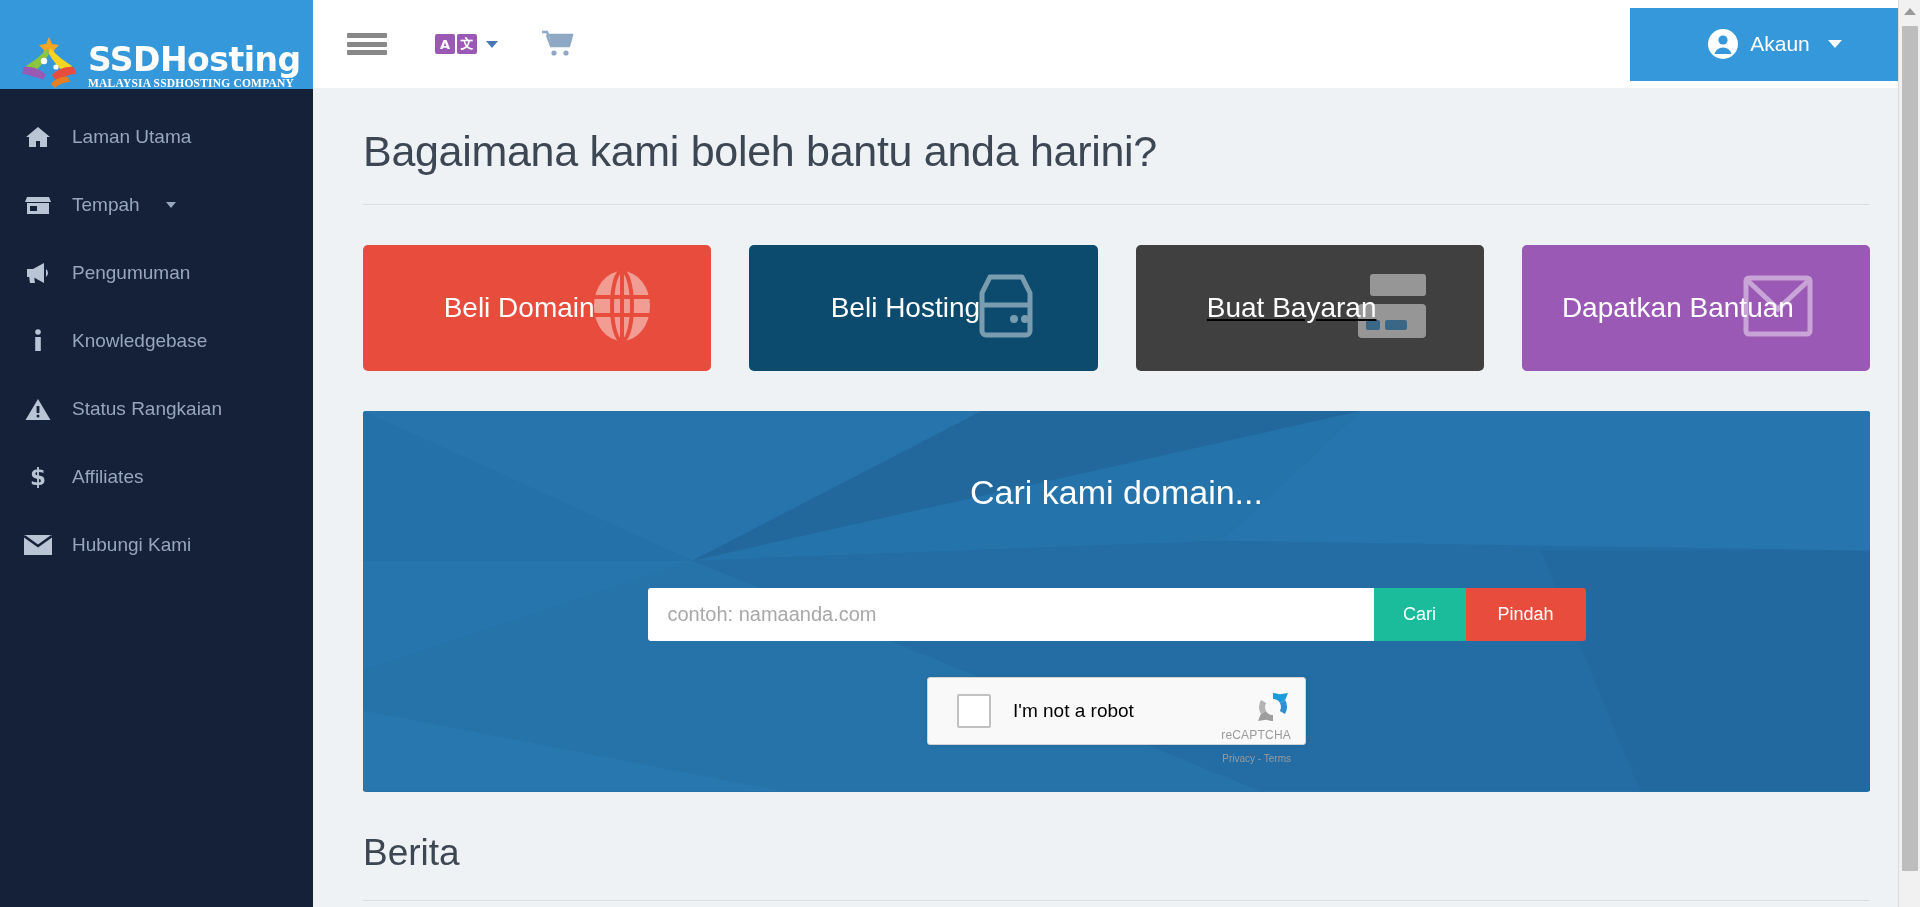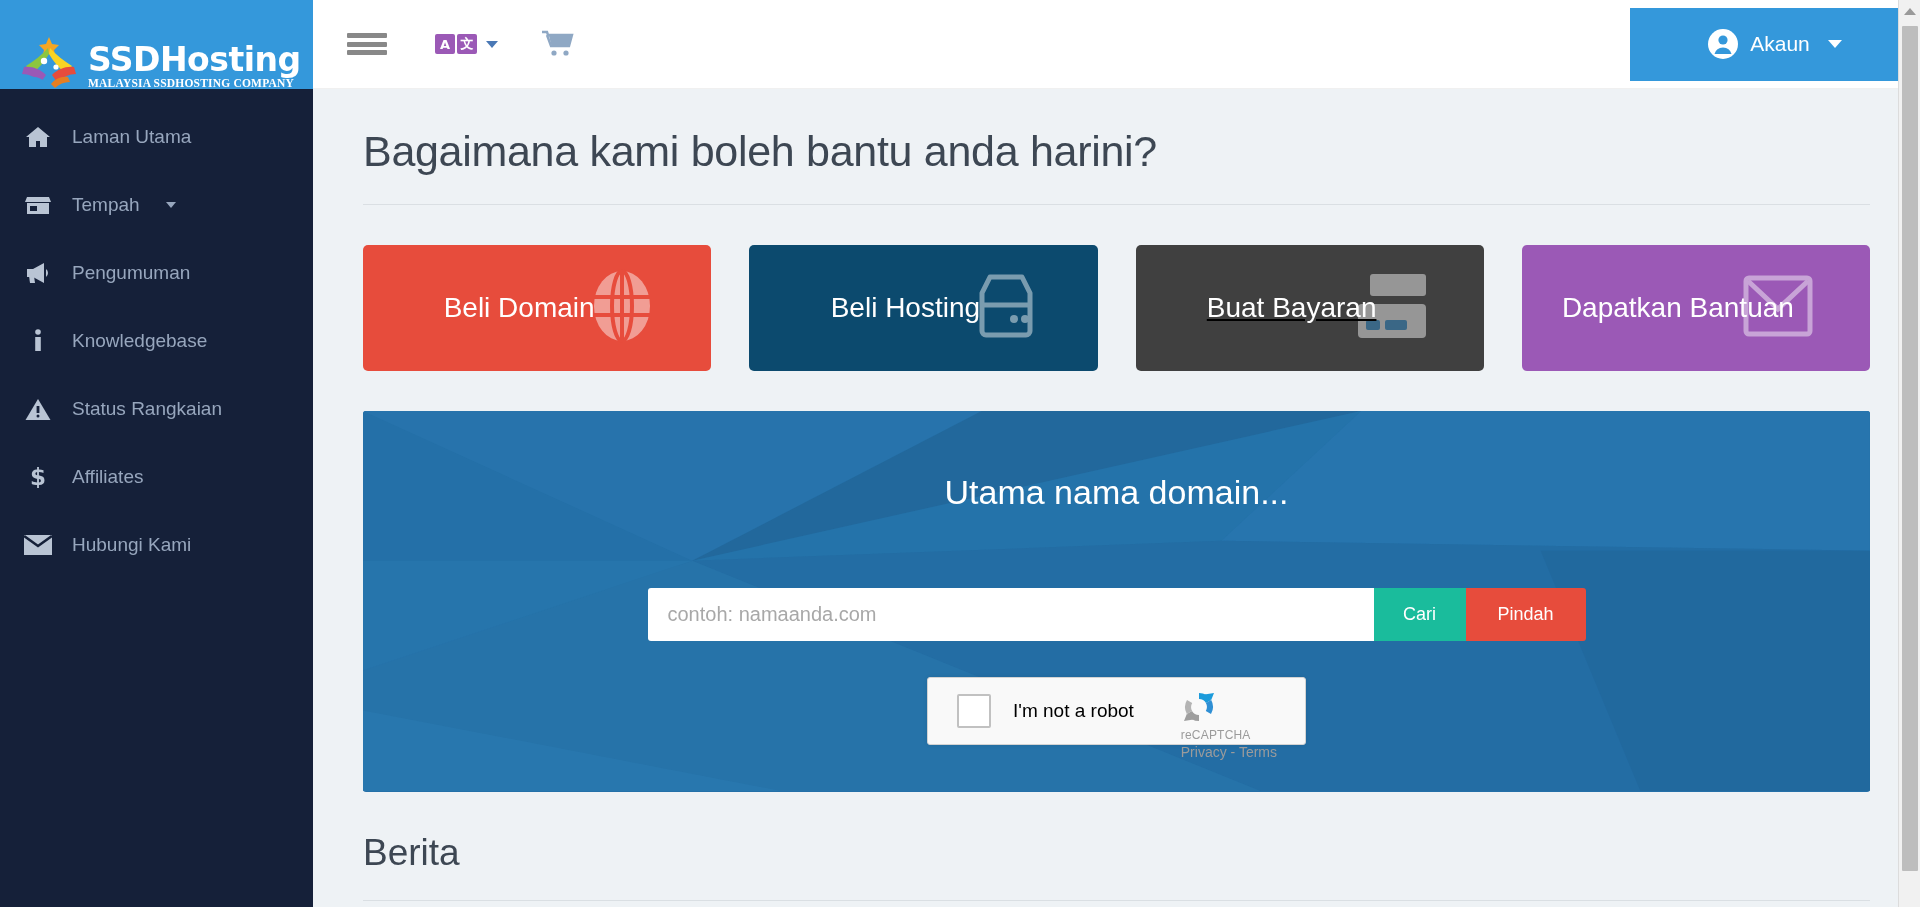--- a/index.html
+++ b/index.html
@@ -169,25 +169,25 @@
     display: flex; align-items: center; position: relative;
     box-shadow: 0 0 4px rgba(0,0,0,0.08);
   }
   .rc-box {
     width: 34px; height: 34px; background: #fff;
     border: 2px solid #c1c1c1; border-radius: 2px;
     margin-left: 29px; cursor: pointer;
   }
   .rc-label { font-size: 19px; color: #000; margin-left: 22px; }
   .rc-brand {
-    position: absolute; right: 28px; top: 11px;
-    display: flex; flex-direction: column; align-items: flex-start;
+    position: absolute; right: 14px; top: 11px;
+    display: flex; flex-direction: column; align-items: flex-end;
   }
   .rc-name { font-size: 12px; color: #9b9b9b; margin-top: 3px; letter-spacing: 0.2px; }
-  .rc-links { font-size: 14px; color: #9b9b9b; margin-top: 2px; }
+  .rc-links { font-size: 10px; color: #9b9b9b; margin-top: 11px; }
 
   
   .news-title {
     font-size: 37px; color: #3d4753; font-weight: normal;
     margin: 40px 0 0 8px;
   }
   .news-rule { border-top: 1px solid #dadfe3; margin: 26px 8px 0 8px; }
 
   
   .scrollbar {
@@ -411,21 +411,21 @@
           <polygon points="620,0 1000,0 330,150" fill="#215f8f" opacity="0.45"></polygon>
           <polygon points="1000,0 1510,0 1510,140 860,130" fill="#2a7ab4" opacity="0.5"></polygon>
           <polygon points="330,150 1000,0 860,130" fill="#2577ad" opacity="0.4"></polygon>
           <polygon points="0,150 330,150 0,260" fill="#2b7cb2" opacity="0.45"></polygon>
           <polygon points="330,150 860,130 1510,140 1510,381 900,381" fill="#24689e" opacity="0.4"></polygon>
           <polygon points="0,260 330,150 900,381 0,381" fill="#2a77ad" opacity="0.35"></polygon>
           <polygon points="0,300 420,381 0,381" fill="#2f82ba" opacity="0.3"></polygon>
           <polygon points="1180,140 1510,140 1510,381 1280,381" fill="#1f6194" opacity="0.35"></polygon>
         </svg>
         <div class="panel-inner">
-          <h2 class="panel-title">Utama nama domain...</h2>
+          <h2 class="panel-title">Cari kami domain...</h2>
           <div class="search-row">
             <input class="search-input" type="text" placeholder="contoh: namaanda.com" style="">
             <button class="btn-search">Cari</button>
             <button class="btn-transfer">Pindah</button>
           </div>
 
           <div class="recaptcha">
             <div class="rc-box"></div>
             <span class="rc-label">I'm not a robot</span>
             <div class="rc-brand">

